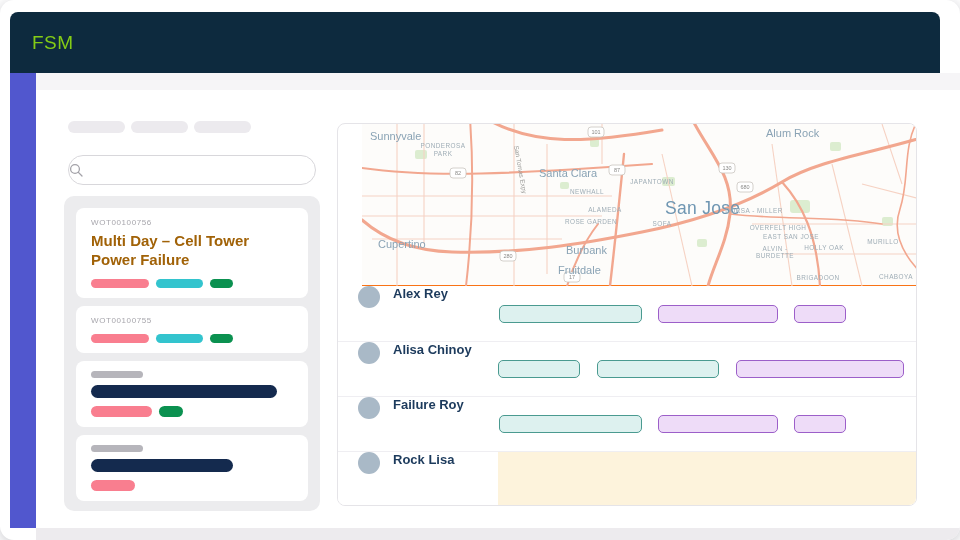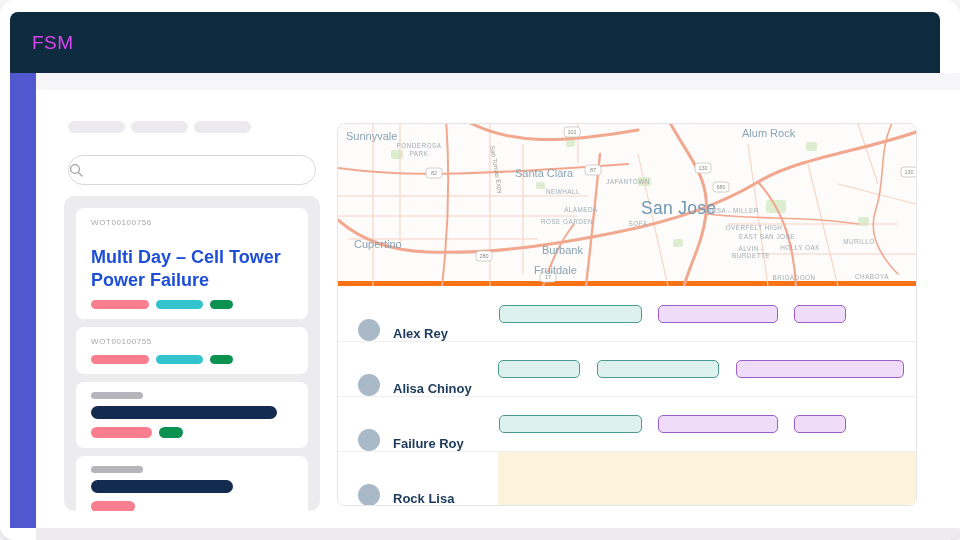--- a/index.html
+++ b/index.html
@@ -4,21 +4,21 @@
 <style>
   * { margin:0; padding:0; box-sizing:border-box; }
   html,body { width:960px; height:540px; background:#ffffff; font-family:"Liberation Sans", sans-serif; overflow:hidden; }
   .viewport { position:absolute; inset:0; width:960px; height:540px; }
   .frame { position:absolute; inset:0; background:#ffffff; border-radius:14px; overflow:hidden;
            box-shadow:0 3px 14px rgba(40,40,60,.25); }
 
   
   .app-header { position:absolute; left:10px; top:12px; width:930px; height:61px;
                 background:#0d2a3e; border-radius:8px 8px 0 0; display:flex; align-items:center; }
-  .app-title { color:#d946ef; font-size:19px; font-weight:500; letter-spacing:.5px; margin-left:22px;text-align:right; }
+  .app-title { color:#84cc16; font-size:19px; font-weight:500; letter-spacing:.5px; margin-left:22px;text-align:right; }
 
   .accent-strip { position:absolute; left:10px; top:73px; width:26px; height:455px; background:#5157ce; }
   .subheader-band { position:absolute; left:36px; top:73px; right:0; height:17px; background:#f6f5f7; }
   .bottom-band { position:absolute; left:36px; right:0; top:528px; bottom:0; background:#edebee; }
 
   
   .tab-skeletons { position:absolute; left:68px; top:121px; display:flex; gap:6px; }
   .tab-skeleton { width:57px; height:12px; border-radius:6px; background:#eceaee; }
 
   .search-box { position:absolute; left:68px; top:155px; width:248px; height:30px;
@@ -26,41 +26,41 @@
                 display:flex; align-items:center; }
   .search-box input { border:none; outline:none; flex:1; font-size:11.5px; color:#555;
                       padding:0 8px 0 14px; background:transparent; font-family:inherit; }
   .search-box input::placeholder { color:#9b9aa2; }
   .search-icon { width:14px; height:14px; margin-right:11px; flex:0 0 auto; }
 
   .task-panel { position:absolute; left:64px; top:196px; width:256px; height:315px;
                 background:#ececee; border-radius:10px; padding:12px; overflow:hidden; }
   .task-card { background:#fff; border-radius:8px; padding:10px 15px 10px 15px; margin-bottom:8px; }
   .task-code { font-size:8px; color:#a7a6ac; letter-spacing:.6px; text-transform:uppercase; }
-  .task-title { font-size:18px; font-weight:700; color:#1d4ed8; margin-top:19px; line-height:1.25; }
+  .task-title { font-size:15px; font-weight:700; color:#a16207; margin-top:5px; line-height:1.25; }
   .pill-row { display:flex; gap:7px; margin-top:9px; }
   .pill { height:9px; border-radius:5px; }
   .sk-label { height:7px; border-radius:3.5px; background:#b6b5bb; }
   .sk-title { height:13px; border-radius:6.5px; background:#142a4e; margin-top:7px; }
   .sk-chip  { height:11px; border-radius:5.5px; }
   .sk-chip-row { display:flex; gap:7px; margin-top:8px; }
 
   
   .board { position:absolute; left:337px; top:123px; width:580px; height:383px;
            background:#fff; border:1px solid #e5e4e8; border-radius:8px; overflow:hidden; }
-  .map { position:relative; width:100%; height:162px; background:#fdfcfa; border-bottom:5px solid #f97316; }
+  .map { position:relative; width:100%; height:162px; background:#fdfcfa; border-bottom:1px solid #f97316;margin-left:24px; }
   .map svg { display:block; }
   .map-town { font-size:11px; fill:#8aa3b5; }
   .map-district { font-size:6.4px; fill:#9fadb6; letter-spacing:.45px; }
   .map-city { font-size:17.5px; fill:#6f96b2; font-weight:500; letter-spacing:.3px; }
   .map-road-label { font-size:6.5px; fill:#9b9b98; }
   .shield rect { fill:#ffffff; stroke:#c9c5bf; stroke-width:.8; }
   .shield text { font-size:5.5px; fill:#8a8a88; }
 
-  .tech-row { position:relative; height:55px; border-top:1px solid #efeef2; display:flex; align-items:flex-end; background:#fff; }
+  .tech-row { position:relative; height:55px; border-top:1px solid #efeef2; display:flex; align-items:flex-start; background:#fff; }
   .tech-row:first-of-type { border-top:none; }
   .avatar { width:22px; height:22px; border-radius:50%; background:#a9b9c7; margin-left:20px; flex:0 0 auto; }
   .tech-name { margin-left:13px; font-size:13px; font-weight:700; color:#1c3a5c; }
   .bar { position:absolute; top:50%; transform:translateY(-50%); height:18px; border-radius:5px; border:1.5px solid; }
   .row-highlight { position:absolute; top:0; bottom:0; right:0; background:#fdf3dc; }
 </style>
 </head>
 <body>
 
 <div class="viewport">

